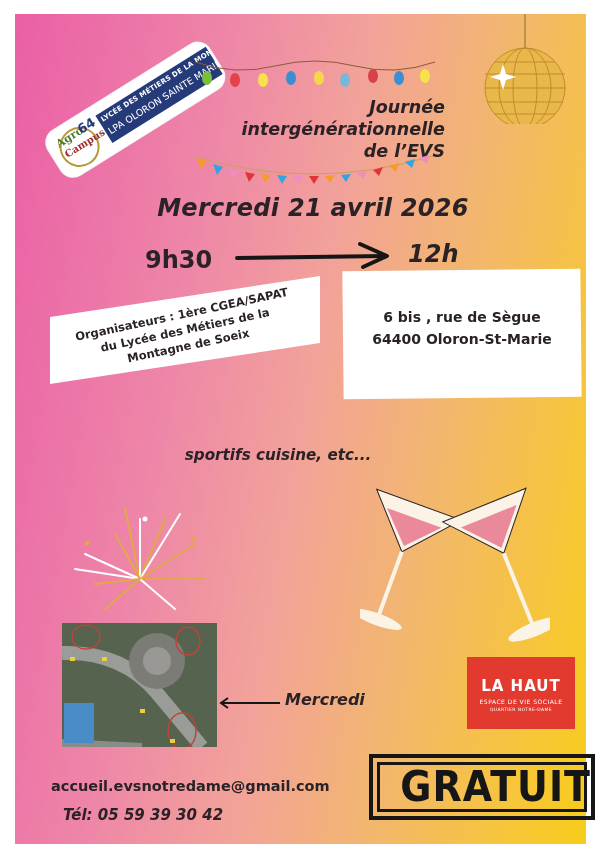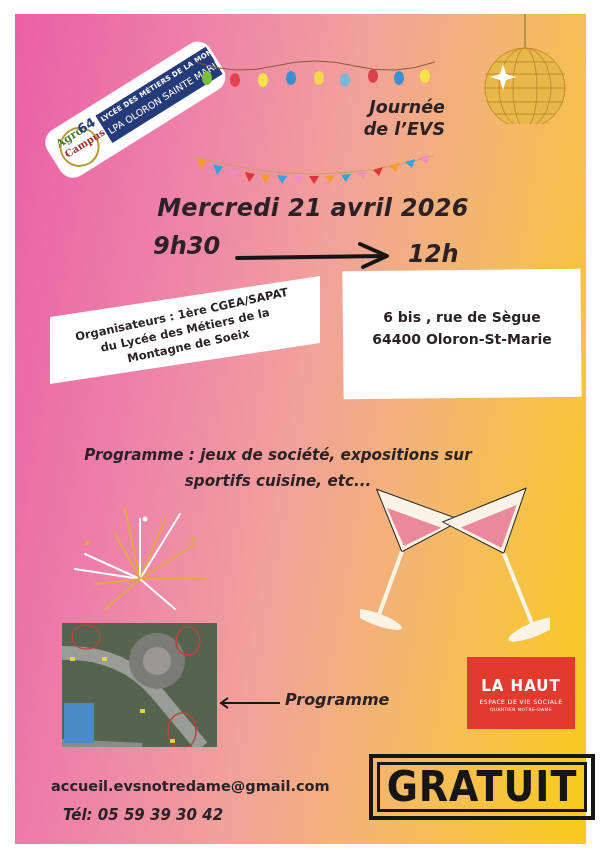--- a/index.html
+++ b/index.html
@@ -12,21 +12,21 @@
   .logo-circle{left:8px;top:8px;width:36px;height:36px;border-radius:50%;border:2px solid #b59a3a;}
   .logo-agro{left:10px;top:8px;font-family:"DejaVu Serif",serif;font-weight:bold;font-size:11px;color:#4b7a2a;}
   .logo-campus{left:12px;top:22px;font-family:"DejaVu Serif",serif;font-weight:bold;font-size:10px;color:#9c2b2b;}
   .logo-64{left:36px;top:6px;font-weight:bold;font-size:13px;color:#203a7a;}
   .logo-band{left:58px;top:10px;width:130px;height:32px;background:#253a78;color:#fff;}
   .logo-l1{left:3px;top:3px;font-size:7px;font-weight:bold;letter-spacing:.2px;white-space:nowrap;}
   .logo-l2{left:3px;top:15px;font-size:9.5px;white-space:nowrap;}
   
   .title{left:190px;top:82px;width:240px;text-align:right;font-family:"DejaVu Sans",sans-serif;font-weight:bold;font-style:italic;font-size:17.5px;line-height:22px;color:#2a2226;}
   .date{left:118px;top:180px;width:360px;text-align:center;font-weight:bold;font-style:italic;font-size:24px;color:#2a2226;letter-spacing:.3px;}
-  .t1{left:130px;top:218px;font-weight:bold;font-style:italic;font-size:24px;margin-left:8px;}
+  .t1{left:130px;top:232px;font-weight:bold;font-size:24px;}
   .t2{left:393px;top:226px;font-weight:bold;font-style:italic;font-size:24px;}
   .arrow{left:220px;top:226px;width:160px;height:30px;}
   
   .box1{left:35px;top:262px;width:270px;height:108px;background:#fff;clip-path:polygon(0 38%,100% 0,100% 62%,0 100%);transform:none;}
   .box1-text{left:40px;top:262px;width:260px;height:108px;display:flex;flex-direction:column;align-items:center;justify-content:center;transform:rotate(-12deg);font-weight:bold;font-size:11.5px;line-height:16px;text-align:center;color:#2a2226;}
   .box2{left:328px;top:256px;width:238px;height:128px;background:#fff;transform:rotate(-0.6deg);}
   .box2-text{left:328px;top:292px;width:238px;text-align:center;font-weight:bold;font-size:14px;line-height:22px;color:#2a2226;}
   
   .prog{left:28px;top:428px;width:470px;text-align:center;font-weight:bold;font-style:italic;font-size:15.2px;line-height:26px;color:#2a2226;}
   
@@ -34,21 +34,21 @@
   .parkings{left:270px;top:676px;font-weight:bold;font-style:italic;font-size:16px;}
   .park-arrow{left:203px;top:683px;width:62px;height:12px;}
   
   .lahaut{left:452px;top:643px;width:108px;height:72px;background:#e23a2f;color:#fff;text-align:center;}
   .lh-t{left:0;top:20px;width:108px;font-weight:bold;font-size:15px;letter-spacing:1px;}
   .lh-s{left:0;top:41px;width:108px;font-size:6px;letter-spacing:.5px;}
   .lh-s2{left:0;top:50px;width:108px;font-size:4.5px;letter-spacing:.4px;}
   
   .email{left:36px;top:764px;font-weight:bold;font-size:14.5px;color:#2a2226;}
   .tel{left:48px;top:792px;font-style:italic;font-weight:bold;font-size:15px;color:#2a2226;}
-  .gratuit{left:354px;top:740px;width:226px;height:66px;border:4px solid #161616;box-sizing:border-box;display:flex;align-items:center;justify-content:center;}
+  .gratuit{left:354px;top:740px;width:226px;height:66px;border:4px solid #161616;box-sizing:border-box;display:flex;align-items:center;justify-content:flex-end;}
   .gratuit-inner{position:absolute;left:4px;top:4px;right:4px;bottom:4px;border:3px solid #161616;}
   .gratuit-text{font-family:"DejaVu Sans",sans-serif;font-weight:bold;font-size:38px;letter-spacing:1px;color:#161616;transform:scaleY(1.1);}
 </style>
 </head>
 <body>
 
 <div class="poster">
 
   <div class="abs logo">
     <div class="abs logo-circle"></div>
@@ -86,20 +86,21 @@
         <line x1="15" y1="74" x2="95" y2="74"></line>
         <line x1="17" y1="88" x2="93" y2="88"></line>
         <line x1="25" y1="48" x2="85" y2="48"></line>
         <line x1="25" y1="100" x2="85" y2="100"></line>
     </g>
     <path d="M30 60 l3 -10 l3 10 l10 3 l-10 3 l-3 10 l-3 -10 l-10 -3z" fill="#fff"></path>
   </svg>
 
   <div class="abs title">
     <div>Journée</div>
+    <div>intergénérationnelle</div>
     <div>de l’EVS</div>
   </div>
 
   <svg class="abs" style="left:178px;top:138px;" width="240" height="34">
     <path d="M0 4 Q120 40 240 4" stroke="#c8a060" fill="none"></path>
     <g>
       <polygon points="4,6 14,9 8,17" fill="#f59c2a"></polygon>
       <polygon points="20,12 30,15 24,23" fill="#35a3e0"></polygon>
       <polygon points="36,17 46,19 40,27" fill="#f08cc0"></polygon>
       <polygon points="52,20 62,22 56,30" fill="#e0343a"></polygon>
@@ -132,21 +133,20 @@
     <div>Montagne de Soeix</div>
   </div>
 
   <div class="abs box2"></div>
   <div class="abs box2-text">
     <div>6 bis , rue de Sègue</div>
     <div>64400 Oloron-St-Marie</div>
   </div>
 
   <div class="abs prog">
-    <div>Programme : jeux de société, expositions sur</div>
     <div>sportifs cuisine, etc...</div>
   </div>
 
   <svg class="abs" style="left:50px;top:485px;" width="150" height="120">
     <g stroke-linecap="round" stroke-width="2">
       <line x1="75" y1="80" x2="60" y2="10" stroke="#e0a84a"></line>
       <line x1="75" y1="80" x2="75" y2="20" stroke="#fff"></line>
       <line x1="75" y1="80" x2="100" y2="20" stroke="#e0a84a"></line>
       <line x1="75" y1="80" x2="115" y2="15" stroke="#fff"></line>
       <line x1="75" y1="80" x2="130" y2="45" stroke="#e0a84a"></line>
@@ -192,21 +192,21 @@
       <rect x="8" y="34" width="5" height="4" fill="#e8d040"></rect>
         <rect x="40" y="34" width="5" height="4" fill="#e8d040"></rect>
         <rect x="78" y="86" width="5" height="4" fill="#e8d040"></rect>
         <rect x="108" y="116" width="5" height="4" fill="#e8d040"></rect>
     </svg>
   </div>
   <svg class="abs park-arrow" viewBox="0 0 62 12">
     <line x1="4" y1="6" x2="62" y2="6" stroke="#161616" stroke-width="2"></line>
     <polyline points="10,1 3,6 10,11" stroke="#161616" stroke-width="2" fill="none"></polyline>
   </svg>
-  <div class="abs parkings">Programme</div>
+  <div class="abs parkings">Mercredi</div>
 
   <div class="abs lahaut">
     <div class="abs lh-t">LA HAUT</div>
     <div class="abs lh-s">ESPACE DE VIE SOCIALE</div>
     <div class="abs lh-s2">QUARTIER NOTRE-DAME</div>
   </div>
 
   <div class="abs email">accueil.evsnotredame@gmail.com</div>
   <div class="abs tel">Tél: 05 59 39 30 42</div>
 

